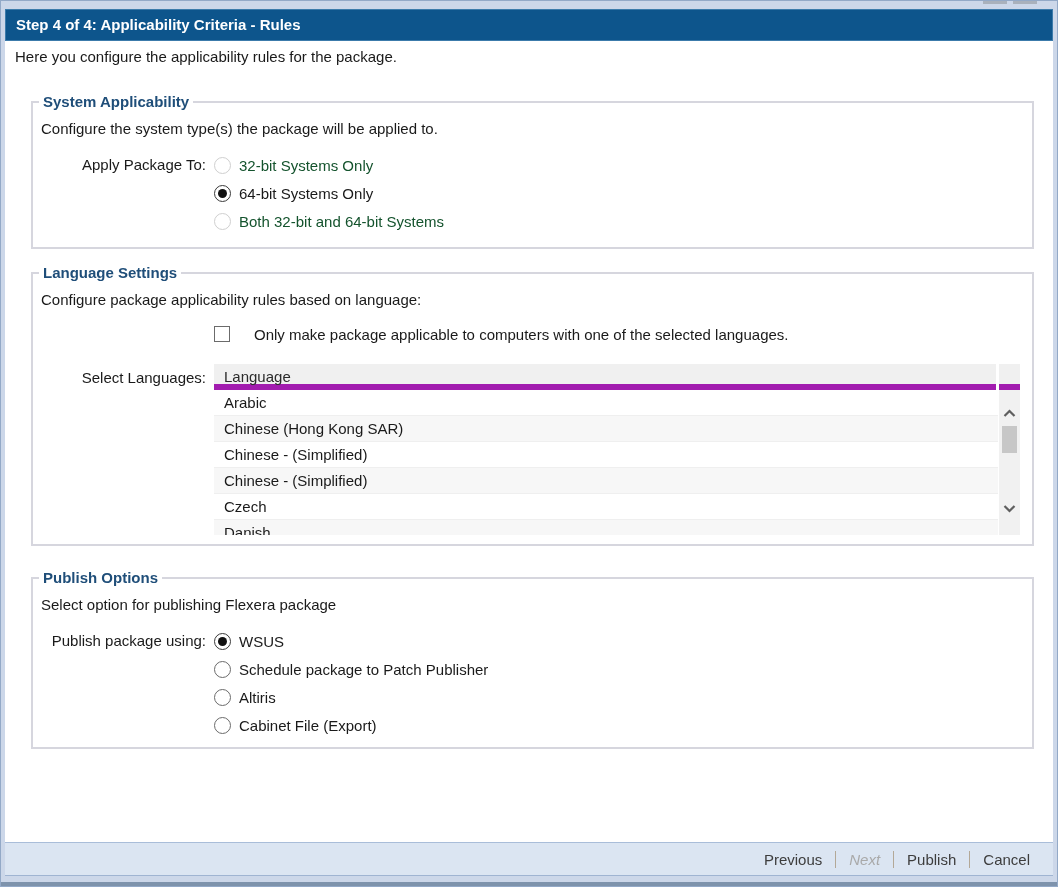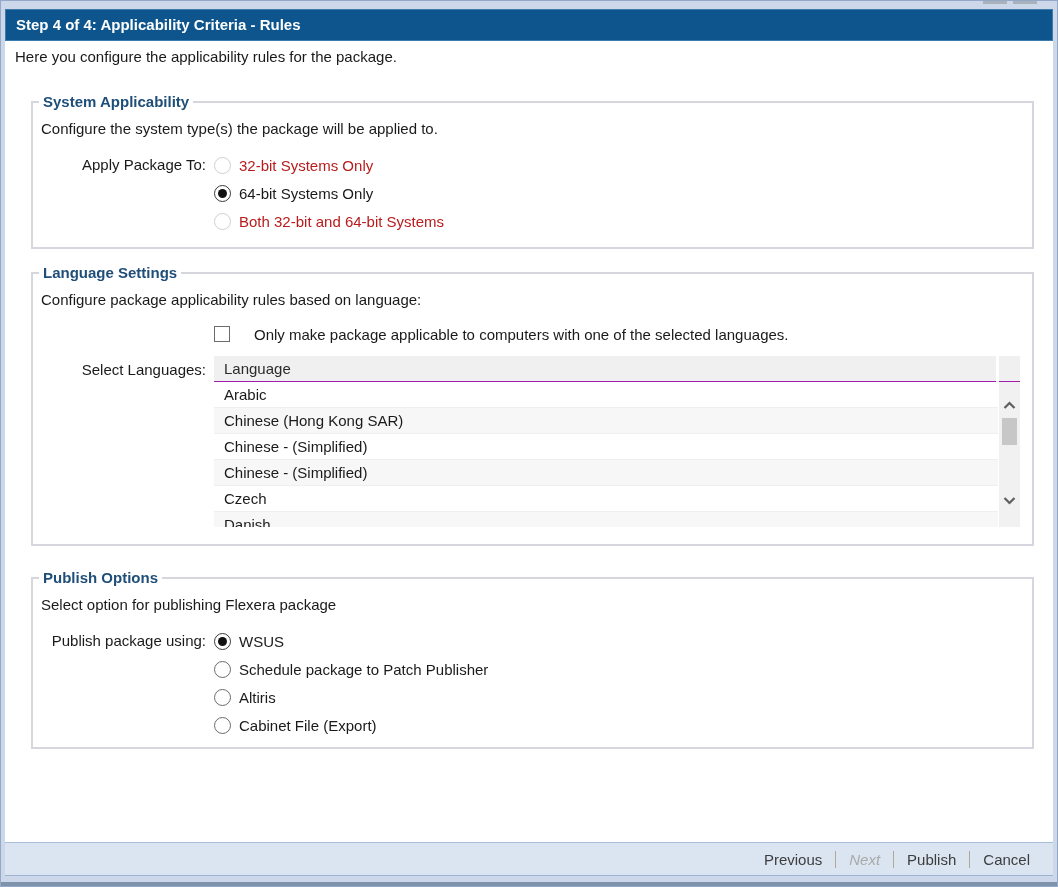--- a/index.html
+++ b/index.html
@@ -24,28 +24,28 @@
 
   .desc{margin:10px 0 0 2px;}
   .field-row{display:flex;margin-top:14px;}
   .label-col{width:167px;flex:none;text-align:right;padding-top:5px;}
   .options-col{margin-left:8px;}
   .radio-row{display:flex;align-items:center;height:28px;}
   .radio{width:17px;height:17px;border-radius:50%;border:1px solid #6b6b6b;background:#fff;margin-right:8px;position:relative;flex:none;}
   .radio.selected{border-color:#3a3a3a;}
   .radio.selected::after{content:"";position:absolute;left:3px;top:3px;width:9px;height:9px;border-radius:50%;background:#111;}
   .radio.disabled{border-color:#cfcfcf;}
-  .radio-row.disabled .radio-label{color:#b91c1c;}
+  .radio-row.disabled .radio-label{color:#14532d;}
 
   .checkbox-row{display:flex;align-items:center;margin:16px 0 0 175px;height:20px;gap:16px;}
   .checkbox{width:16px;height:16px;border:1px solid #6b6b6b;background:#fff;margin-right:8px;flex:none;}
 
-  .lang-field{display:flex;margin-top:12px;}
+  .lang-field{display:flex;margin-top:20px;}
   .listbox{position:relative;width:806px;height:171px;overflow:hidden;}
-  .list-header{height:26px;line-height:25px;background:#f0f0f0;border-bottom:1px solid #a21caf;padding-left:10px;color:#2b2b2b;}
+  .list-header{height:26px;line-height:25px;background:#f0f0f0;border-bottom:6px solid #a21caf;padding-left:10px;color:#2b2b2b;}
   .header-gap{position:absolute;top:0;right:21px;width:3px;height:26px;background:#ffffff;}
   .list-row{height:26px;line-height:25px;padding-left:10px;border-bottom:1px solid #efefef;margin-right:22px;background:#fff;}
   .list-row.alt{background:#f7f7f7;}
   .scrollbar{position:absolute;top:26px;right:0;width:21px;bottom:0;background:#f1f1f1;}
   .scroll-arrow{position:absolute;left:0;width:21px;height:14px;display:flex;align-items:center;justify-content:center;}
   .scroll-arrow.up{top:16px;}
   .scroll-arrow.down{bottom:20px;}
   .scroll-thumb{position:absolute;left:3px;right:3px;top:36px;height:27px;background:#c7c7c7;}
 
   .footer{position:absolute;left:4px;right:4px;bottom:10px;height:34px;background:#dbe5f2;border-top:1px solid #a9bdd9;border-bottom:1px solid #9fb4d2;display:flex;align-items:center;justify-content:flex-end;padding-right:10px;}

